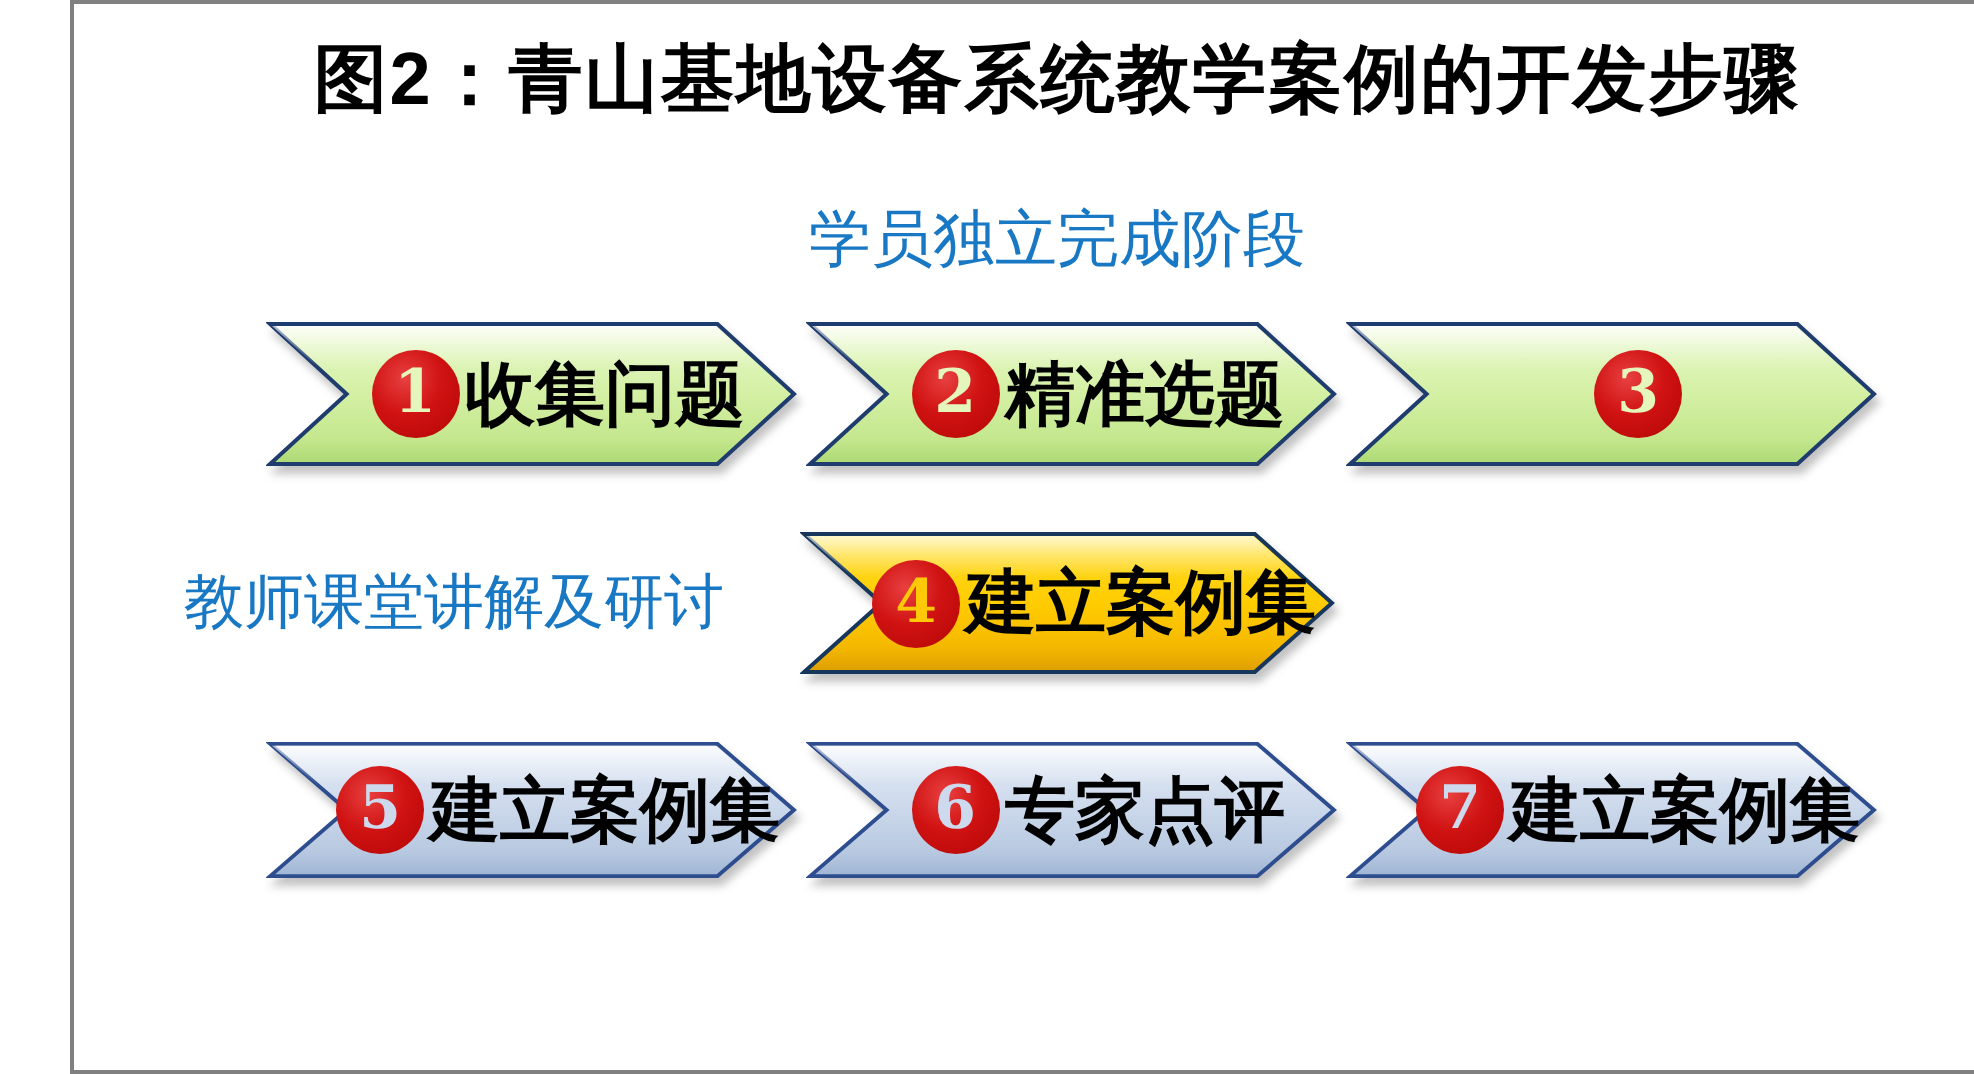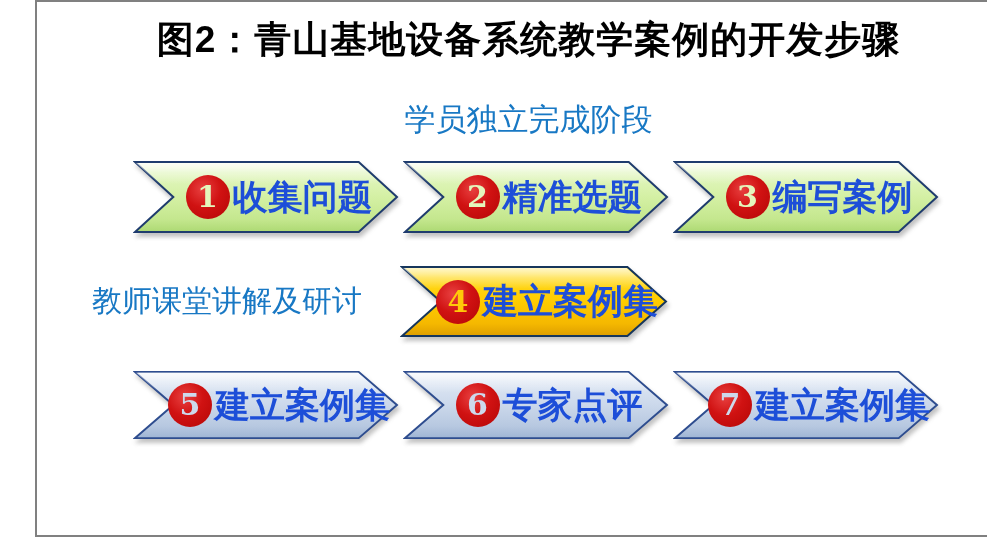--- a/index.html
+++ b/index.html
@@ -50,21 +50,21 @@
     background:radial-gradient(circle at 38% 32%, #e84040 0%, #d01212 45%, #b40606 100%);
     display:flex; align-items:center; justify-content:center;
     font-family:"DejaVu Serif", serif;
     font-size:30px; font-weight:bold; line-height:1;
   }
   .scheme-green .step-badge  { color:#e4f6bc; }
   .scheme-gold  .step-badge  { color:#ffc908; }
   .scheme-blue  .step-badge  { color:#cdd9ec; }
   .step-label {
     font-family:"Liberation Serif","DejaVu Serif", serif;
-    font-weight:bold; font-size:35px; color:#1d4ed8;
+    font-weight:bold; font-size:35px; color:#000000;
   }
   .poly-green { fill:url(#g-green); stroke:#1f3c6e; stroke-width:2; }
   .poly-gold  { fill:url(#g-gold);  stroke:#16365c; stroke-width:2; }
   .poly-blue  { fill:url(#g-blue);  stroke:#2e4d8f; stroke-width:2; }
   .poly-shine { fill:url(#g-shine); stroke:none; }
   
   .a1 { left:96px;  top:158px; width:266px; height:74px; }
   .a2 { left:366px; top:158px; width:266px; height:74px; }
   .a3 { left:636px; top:158px; width:266px; height:74px; }
   .a4 { left:363px; top:263px; width:268px; height:73px; }
@@ -133,21 +133,20 @@
     </div>
   </div>
 
   <div class="arrow-wrap a3 scheme-green">
     <svg class="arrow-svg" viewBox="0 0 264 74" preserveAspectRatio="none">
       <polygon class="poly-green" points="2,2 224,2 262,37 224,72 2,72 40,37"></polygon>
       <polygon class="poly-shine" points="3,3 223,3 246,24 26,24"></polygon>
     </svg>
     <div class="arrow-content">
       <span class="step-badge">3</span>
-      <span class="step-label">编写案例</span>
     </div>
   </div>
 
   <div class="stage-label middle">教师课堂讲解及研讨</div>
 
   <div class="arrow-wrap a4 scheme-gold">
     <svg class="arrow-svg" viewBox="0 0 264 74" preserveAspectRatio="none">
       <polygon class="poly-gold" points="2,2 224,2 262,37 224,72 2,72 40,37"></polygon>
       <polygon class="poly-shine" points="3,3 223,3 246,24 26,24"></polygon>
     </svg>

